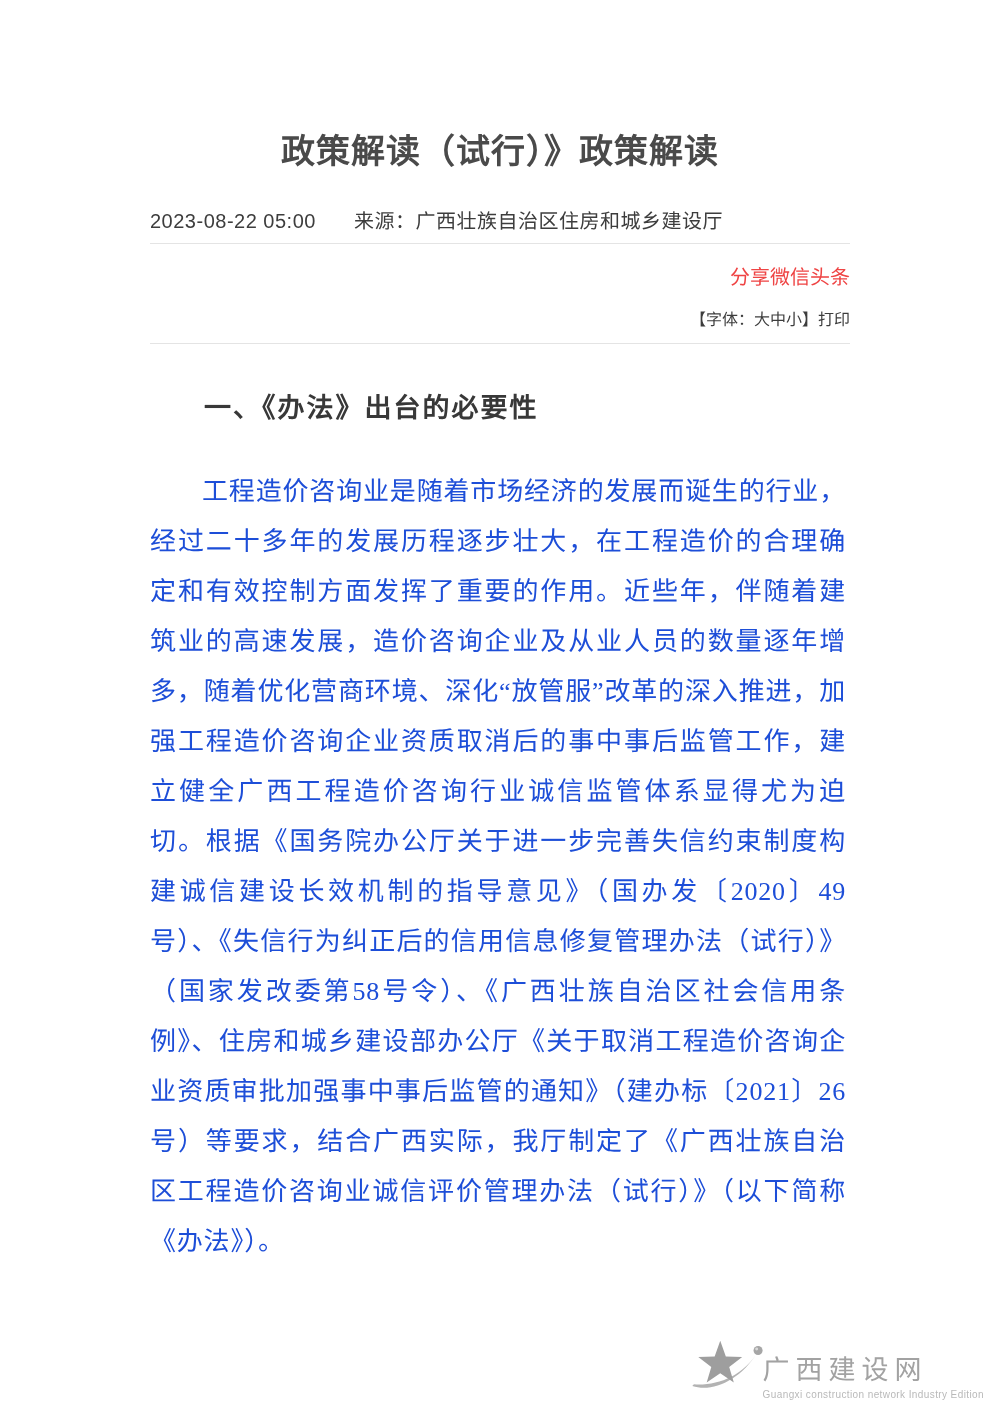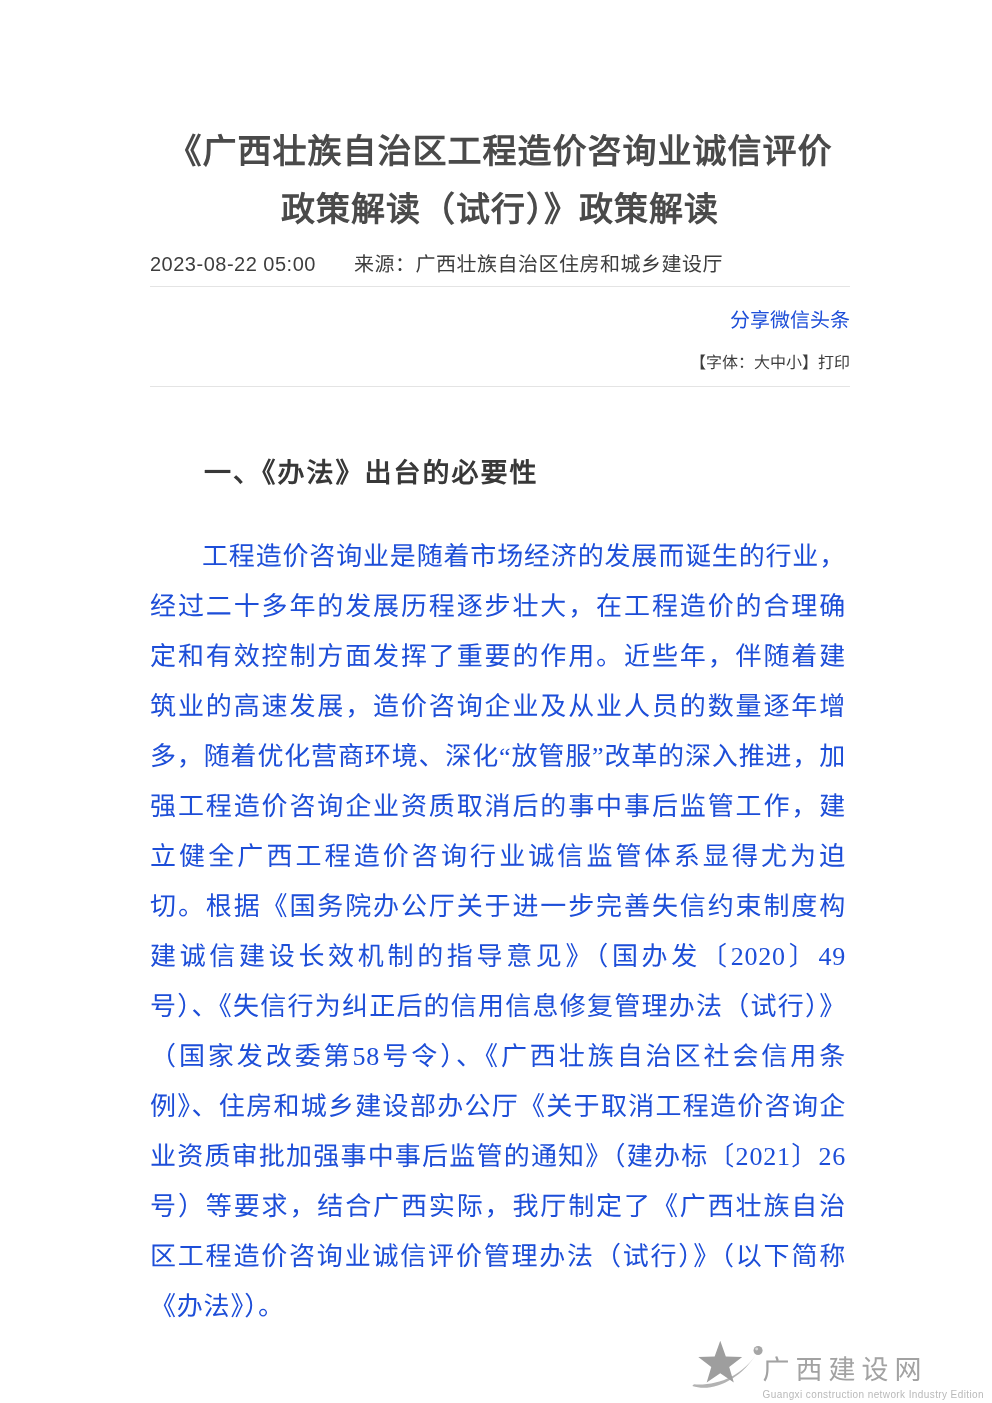--- a/index.html
+++ b/index.html
@@ -37,51 +37,51 @@
 
   
   .meta-row {
     margin-top: 10px;
     display: flex;
     align-items: baseline;
     font-size: 20px;
     color: #3d3d3d;
   }
   .meta-date { margin-right: 38px; letter-spacing: 0.5px; }
-  .meta-source { letter-spacing: 0.5px; }
+  .meta-source { letter-spacing: 0.5px; margin-top: 15px; }
 
   .divider {
     border: none;
     border-top: 1px solid #e4e4e4;
     height: 0;
     margin-top: 9px;
     width: 100%;
   }
 
   
   .share-row {
     margin-top: 17px;
     text-align: right;
     font-size: 20px;
     color: #3d3d3d;
   }
-  .share-row a { color: #1d4ed8; text-decoration: none; cursor: pointer; }
+  .share-row a { color: #ef4444; text-decoration: none; cursor: pointer; }
 
   .fontsize-row {
     margin-top: 16px;
     margin-bottom: 13px;
     text-align: right;
     font-size: 16px;
     color: #3d3d3d;
   }
   .fontsize-row a { color: #3d3d3d; text-decoration: none; cursor: pointer; }
 
   
   .section-heading {
-    margin-top: 64px;
+    margin-top: 42px;
     font-size: 27px;
     font-weight: 700;
     color: #383838;
     letter-spacing: 2px;
     text-indent: 2em;
     font-family: "Liberation Sans", sans-serif;
   }
 
   .body-paragraph {
     margin-top: 42px;
@@ -121,21 +121,20 @@
     white-space: nowrap;
   }
 </style>
 </head>
 <body>
 
 <div class="page">
   <div class="content">
 
     <h1 class="article-title">
-      <span>《广西壮族自治区工程造价咨询业诚信评价</span>
       <span>政策解读（试行）》政策解读</span>
     </h1>
 
     <div class="meta-row">
       <span class="meta-date">2023-08-22 05:00</span>
       <span class="meta-source">来源：广西壮族自治区住房和城乡建设厅</span>
     </div>
 
     <hr class="divider">
 

